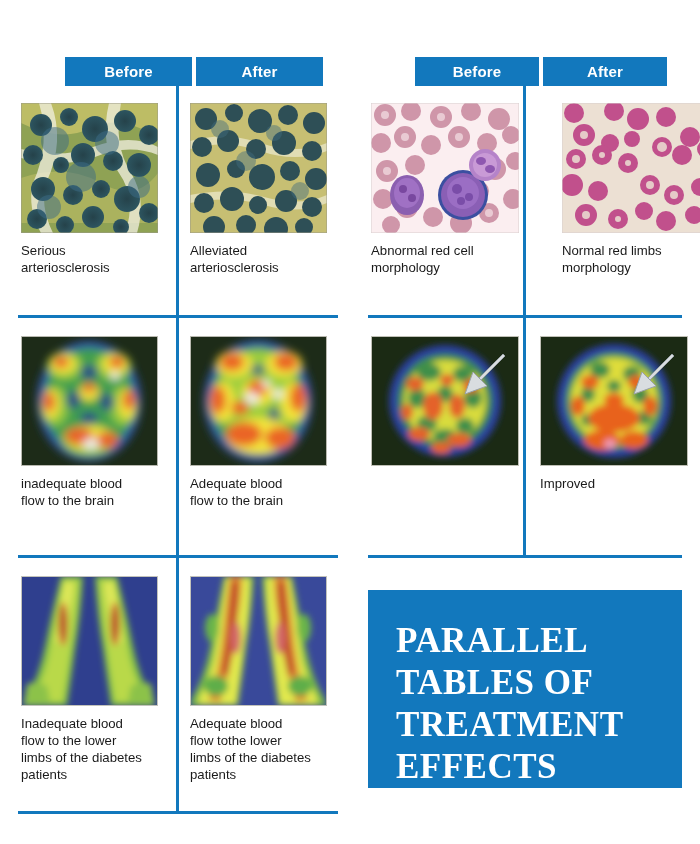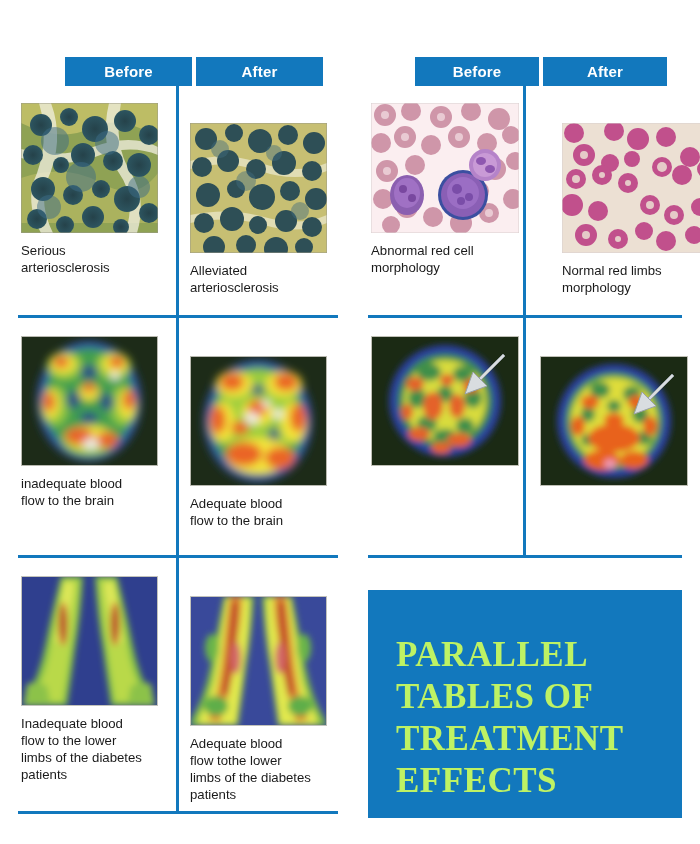--- a/index.html
+++ b/index.html
@@ -72,21 +72,21 @@
     position: absolute;
     left: 0;
     right: 0;
     display: flex;
   }
   .cell {
     flex: 1 1 0;
     padding-left: 3px;
     box-sizing: border-box;
   }
-  .cell-right-col { padding-left: 21px; margin-top: 20px; }
+  .cell-right-col { padding-left: 21px; }
 
   .thumb {
     width: 137px;
     height: 130px;
     display: block;
     background: #cfcfcf;
   }
   .thumb-wide { width: 148px; }
 
   .caption {
@@ -97,25 +97,25 @@
     width: 145px;
     white-space: pre-line;
   }
 
   
   .title-block {
     position: absolute;
     left: 368px;
     top: 590px;
     width: 314px;
-    height: 228px;
+    height: 198px;
     background: #1278bd;
-    color: #bef264;
+    color: #ffffff;
     box-sizing: border-box;
-    padding: 44px 0 0 28px;
+    padding: 30px 0 0 28px;
   }
   .title-block .ttl {
     font-family: "Liberation Serif", serif;
     font-size: 35px;
     line-height: 42px;
     font-weight: bold;
     letter-spacing: .5px;
     white-space: pre-line;
   }
 
@@ -614,20 +614,21 @@
                 <ellipse cx="74" cy="64" rx="10" ry="7"></ellipse>
               </g>
               <ellipse cx="70" cy="108" rx="6" ry="5" fill="#ef9ab4"></ellipse>
             </g>
             <rect width="148" height="130" fill="none" stroke="#c0c0b6" stroke-width="2"></rect>
           </svg>
           <svg class="arrow-svg" width="46" height="44" viewBox="0 0 46 44">
             <path d="M44 2 L20 26 L12 18 L4 40 L26 32 L18 24 L42 0 Z" fill="#d9dde0" stroke="#9aa3a8" stroke-width="1"></path>
           </svg>
         </span>
+        <div class="caption">Improved</div>
       </div>
     </div>
   </div>
 
   <div class="title-block">
     <div class="ttl">PARALLEL
 TABLES OF
 TREATMENT
 EFFECTS</div>
   </div>

